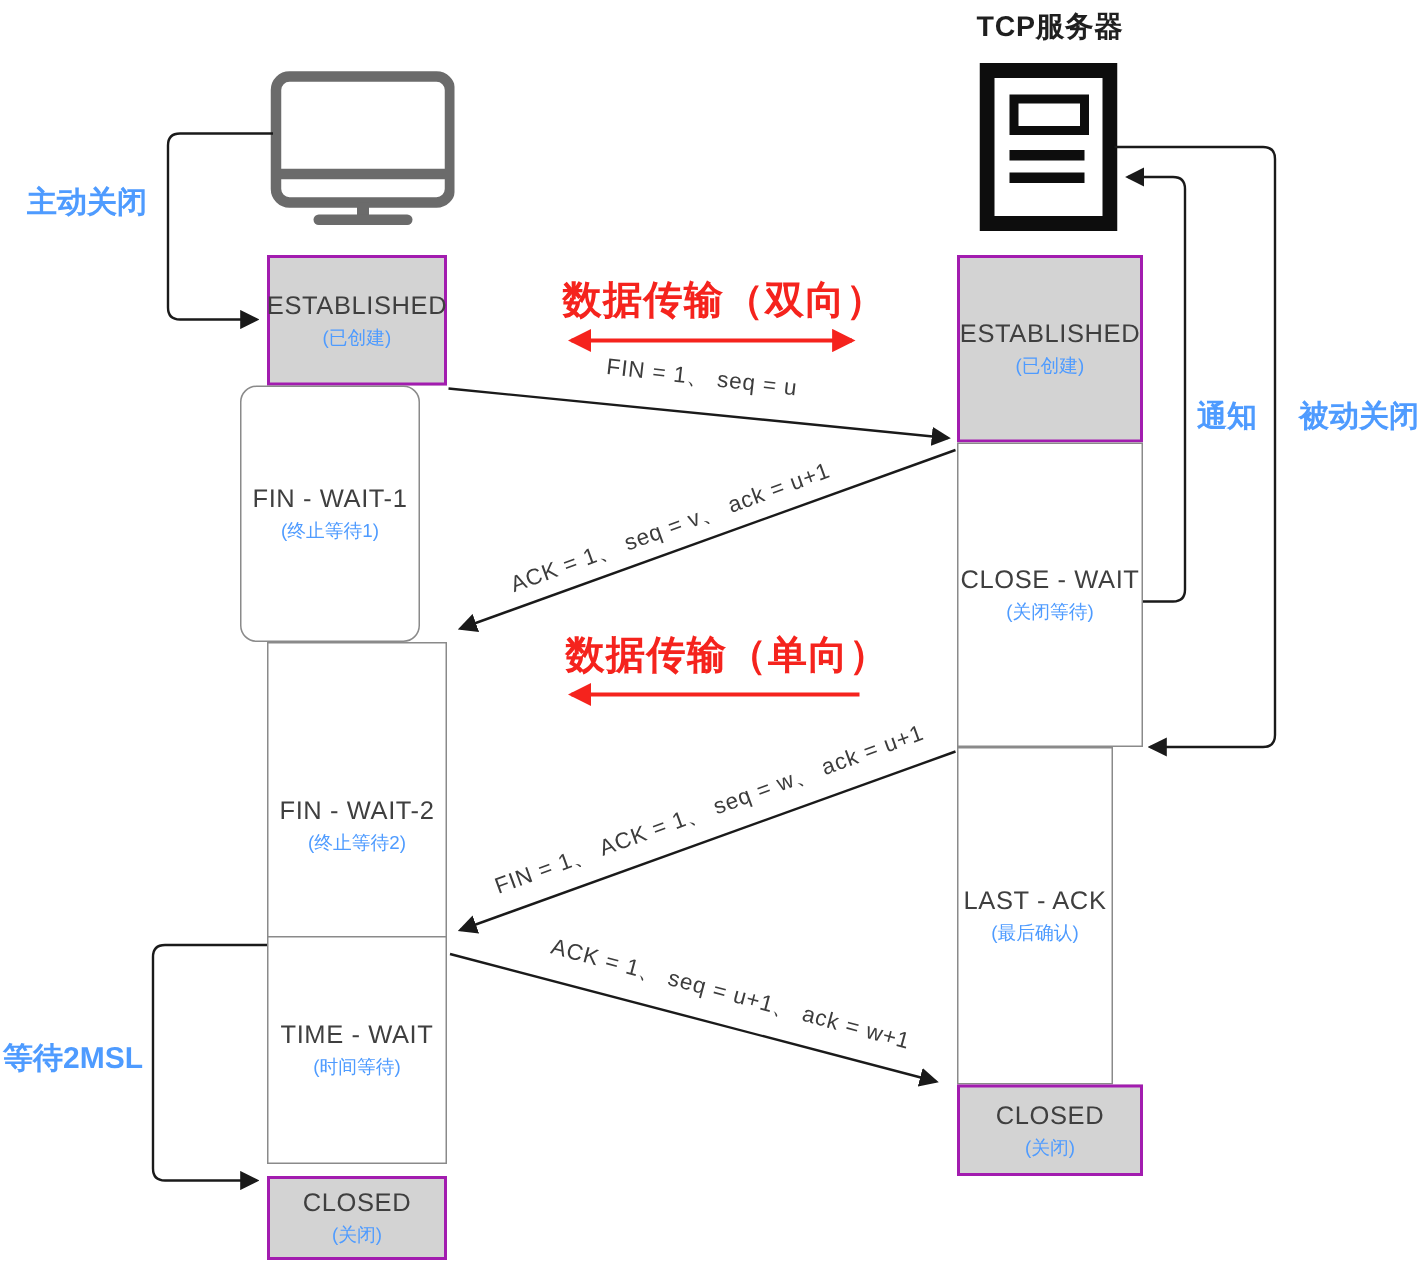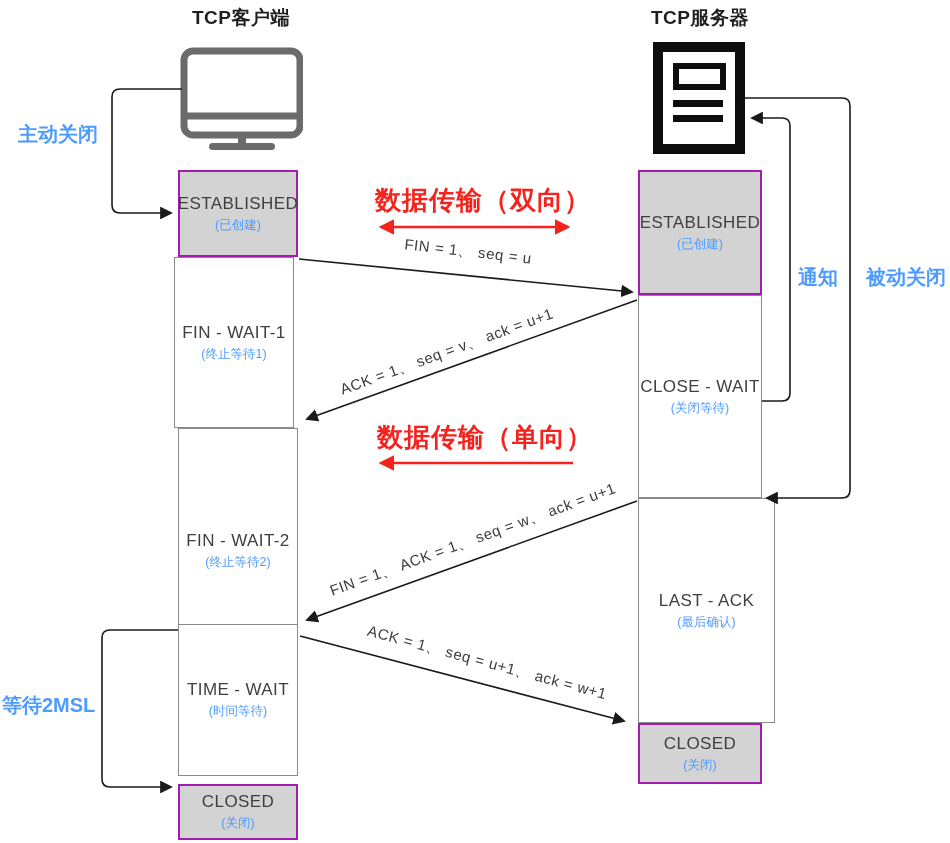--- a/index.html
+++ b/index.html
@@ -42,42 +42,41 @@
   .conn-red{fill:none;stroke:var(--red);stroke-width:2.6px;}
   .ah-b{fill:var(--ink);}
   .ah-r{fill:var(--red);}
   .icon-svg{position:absolute;z-index:2;}
 </style>
 </head>
 <body>
 
 <div id="stage">
 
-  <div class="title" style="left:166px;top:5px;width:150px;">TCP客户端</div>
   <div class="title" style="left:625px;top:5px;width:150px;">TCP服务器</div>
 
   <svg class="icon-svg" style="left:177px;top:45px;" width="126" height="110" viewBox="0 0 126 110">
     <rect x="7" y="6" width="116" height="84" rx="9" fill="#ffffff" stroke="#6b6b6b" stroke-width="7"></rect>
     <line x1="7" y1="71" x2="123" y2="71" stroke="#6b6b6b" stroke-width="7"></line>
     <rect x="61" y="90" width="8" height="12" fill="#6b6b6b"></rect>
     <rect x="32" y="98" width="66" height="7" rx="3.5" fill="#6b6b6b"></rect>
   </svg>
 
   <svg class="icon-svg" style="left:653px;top:42px;" width="92" height="112" viewBox="0 0 92 112">
     <rect x="5" y="5" width="82" height="102" fill="#ffffff" stroke="#0d0d0d" stroke-width="10"></rect>
     <rect x="23" y="24" width="47" height="21" fill="#ffffff" stroke="#0d0d0d" stroke-width="6"></rect>
     <rect x="20" y="58" width="50" height="7" fill="#0d0d0d"></rect>
     <rect x="20" y="73" width="50" height="7" fill="#0d0d0d"></rect>
   </svg>
 
   <div class="sbox gray" style="left:178px;top:170px;width:120px;height:87px;">
     <div class="state-name">ESTABLISHED</div>
     <div class="state-sub">(已创建)</div>
   </div>
-  <div class="sbox" style="left:174px;top:257px;width:120px;height:171px;">
+  <div class="sbox" style="left:160px;top:257px;width:120px;height:171px;border-radius:11px;">
     <div class="state-name">FIN - WAIT-1</div>
     <div class="state-sub">(终止等待1)</div>
   </div>
   <div class="sbox" style="left:178px;top:428px;width:120px;height:245px;">
     <div class="state-name">FIN - WAIT-2</div>
     <div class="state-sub">(终止等待2)</div>
   </div>
   <div class="sbox" style="left:178px;top:624px;width:120px;height:152px;">
     <div class="state-name">TIME - WAIT</div>
     <div class="state-sub">(时间等待)</div>
@@ -88,21 +87,21 @@
   </div>
 
   <div class="sbox gray" style="left:638px;top:170px;width:124px;height:125px;">
     <div class="state-name">ESTABLISHED</div>
     <div class="state-sub">(已创建)</div>
   </div>
   <div class="sbox" style="left:638px;top:295px;width:124px;height:203px;text-align:center;">
     <div class="state-name">CLOSE - WAIT</div>
     <div class="state-sub">(关闭等待)</div>
   </div>
-  <div class="sbox" style="left:638px;top:498px;width:137px;height:225px;text-align:right;">
+  <div class="sbox" style="left:638px;top:498px;width:104px;height:225px;text-align:right;">
     <div class="state-name">LAST - ACK</div>
     <div class="state-sub">(最后确认)</div>
   </div>
   <div class="sbox gray" style="left:638px;top:723px;width:124px;height:61px;">
     <div class="state-name">CLOSED</div>
     <div class="state-sub">(关闭)</div>
   </div>
 
   <div class="side-label" style="left:18px;top:121px;">主动关闭</div>
   <div class="side-label" style="left:2px;top:692px;">等待2MSL</div>

